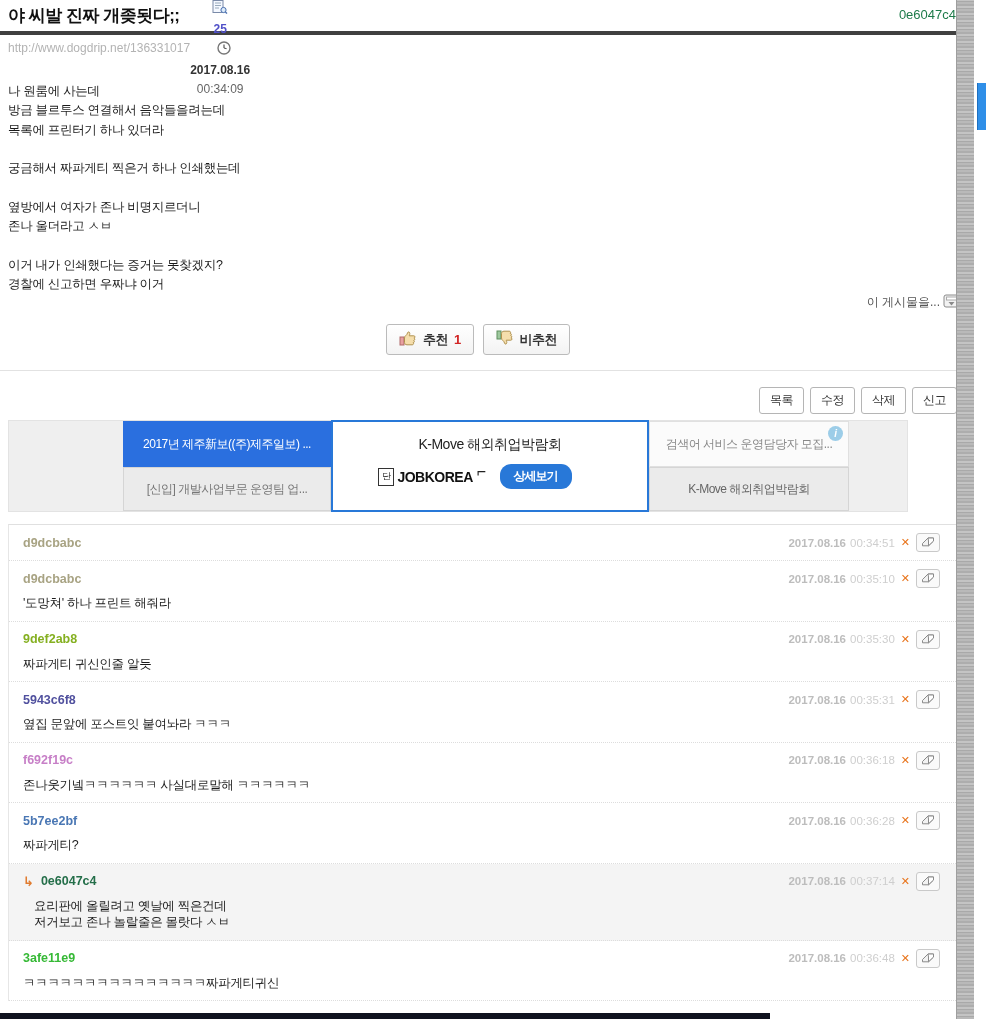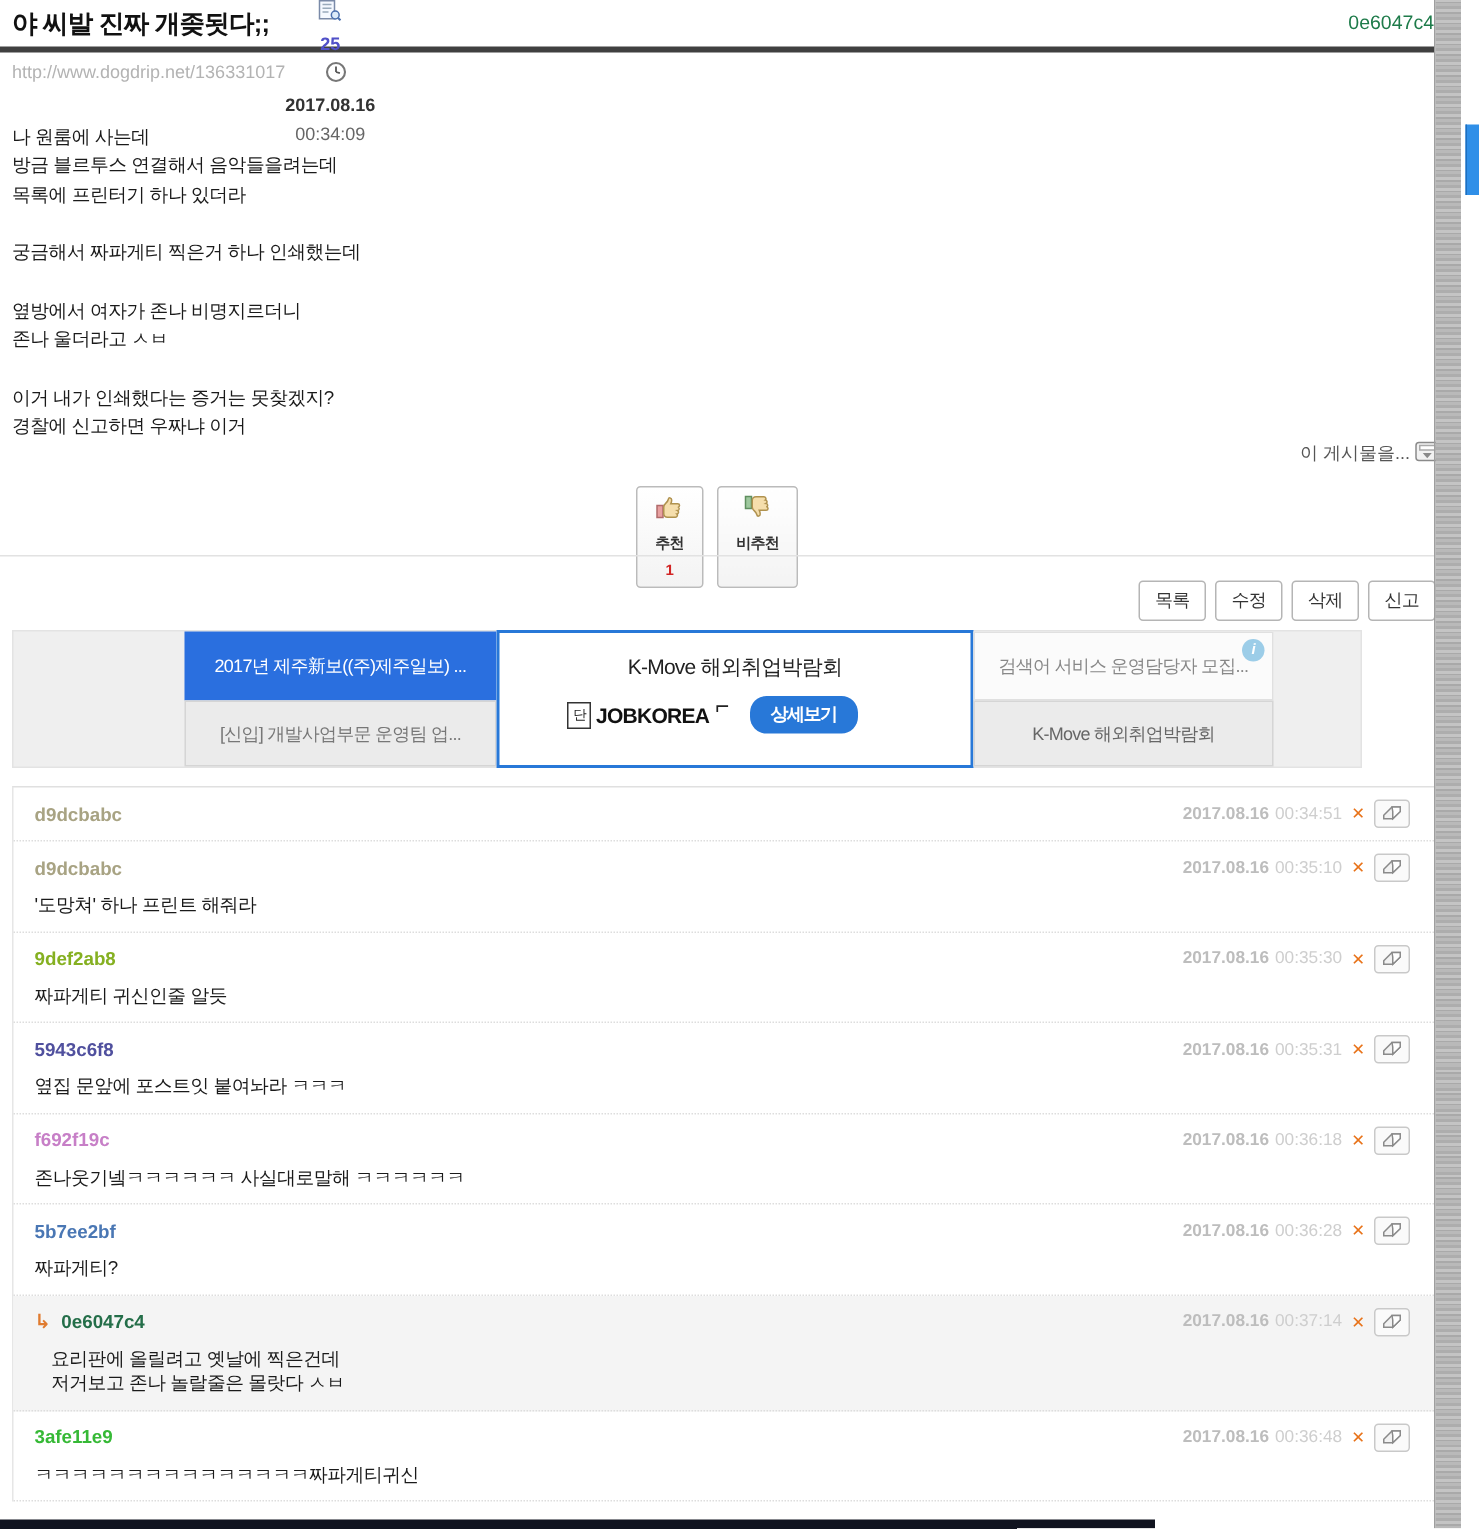--- a/index.html
+++ b/index.html
@@ -18,21 +18,21 @@
   .meta-time{color:#666;}
   .icon{display:inline-block;vertical-align:middle;}
 
   
   .post-body{position:absolute;top:82px;left:8px;width:700px;font-size:12.5px;color:#1a1a1a;line-height:19.3px;white-space:pre-line;letter-spacing:-0.3px;}
 
   .share-link{position:absolute;top:294px;right:26px;font-size:12px;color:#555;display:flex;gap:3px;cursor:pointer;}
 
   
   .vote-row{position:absolute;top:324px;left:0;width:956px;display:flex;justify-content:center;gap:9px;}
-  .vote-btn{display:flex;align-items:center;gap:6px;border:1px solid #bbb;border-radius:3px;background:linear-gradient(#fff,#f3f3f3);padding:5px 12px;font-size:10px;font-weight:bold;color:#333;cursor:pointer;font-family:inherit;letter-spacing:-0.5px;flex-direction:column;}
+  .vote-btn{display:flex;align-items:center;gap:6px;border:1px solid #bbb;border-radius:3px;background:linear-gradient(#fff,#f3f3f3);padding:5px 12px;font-size:13px;font-weight:bold;color:#333;cursor:pointer;font-family:inherit;letter-spacing:-0.5px;}
   .vote-count{color:#d22424;font-weight:bold;}
 
   .full-divider{position:absolute;top:370px;left:0;width:956px;border:none;border-top:1px solid #e2e2e2;margin:0;}
 
   
   .action-row{position:absolute;top:387px;right:29px;display:flex;gap:6px;}
   .act-btn{border:1px solid #b5b5b5;border-radius:3px;background:#fff;font-size:12px;color:#333;padding:4px 10px;cursor:pointer;font-family:inherit;letter-spacing:-0.5px;}
 
   
   .ad-strip{position:absolute;top:420px;left:8px;width:900px;height:92px;background:#efefef;border:1px solid #e3e3e3;box-sizing:border-box;}

